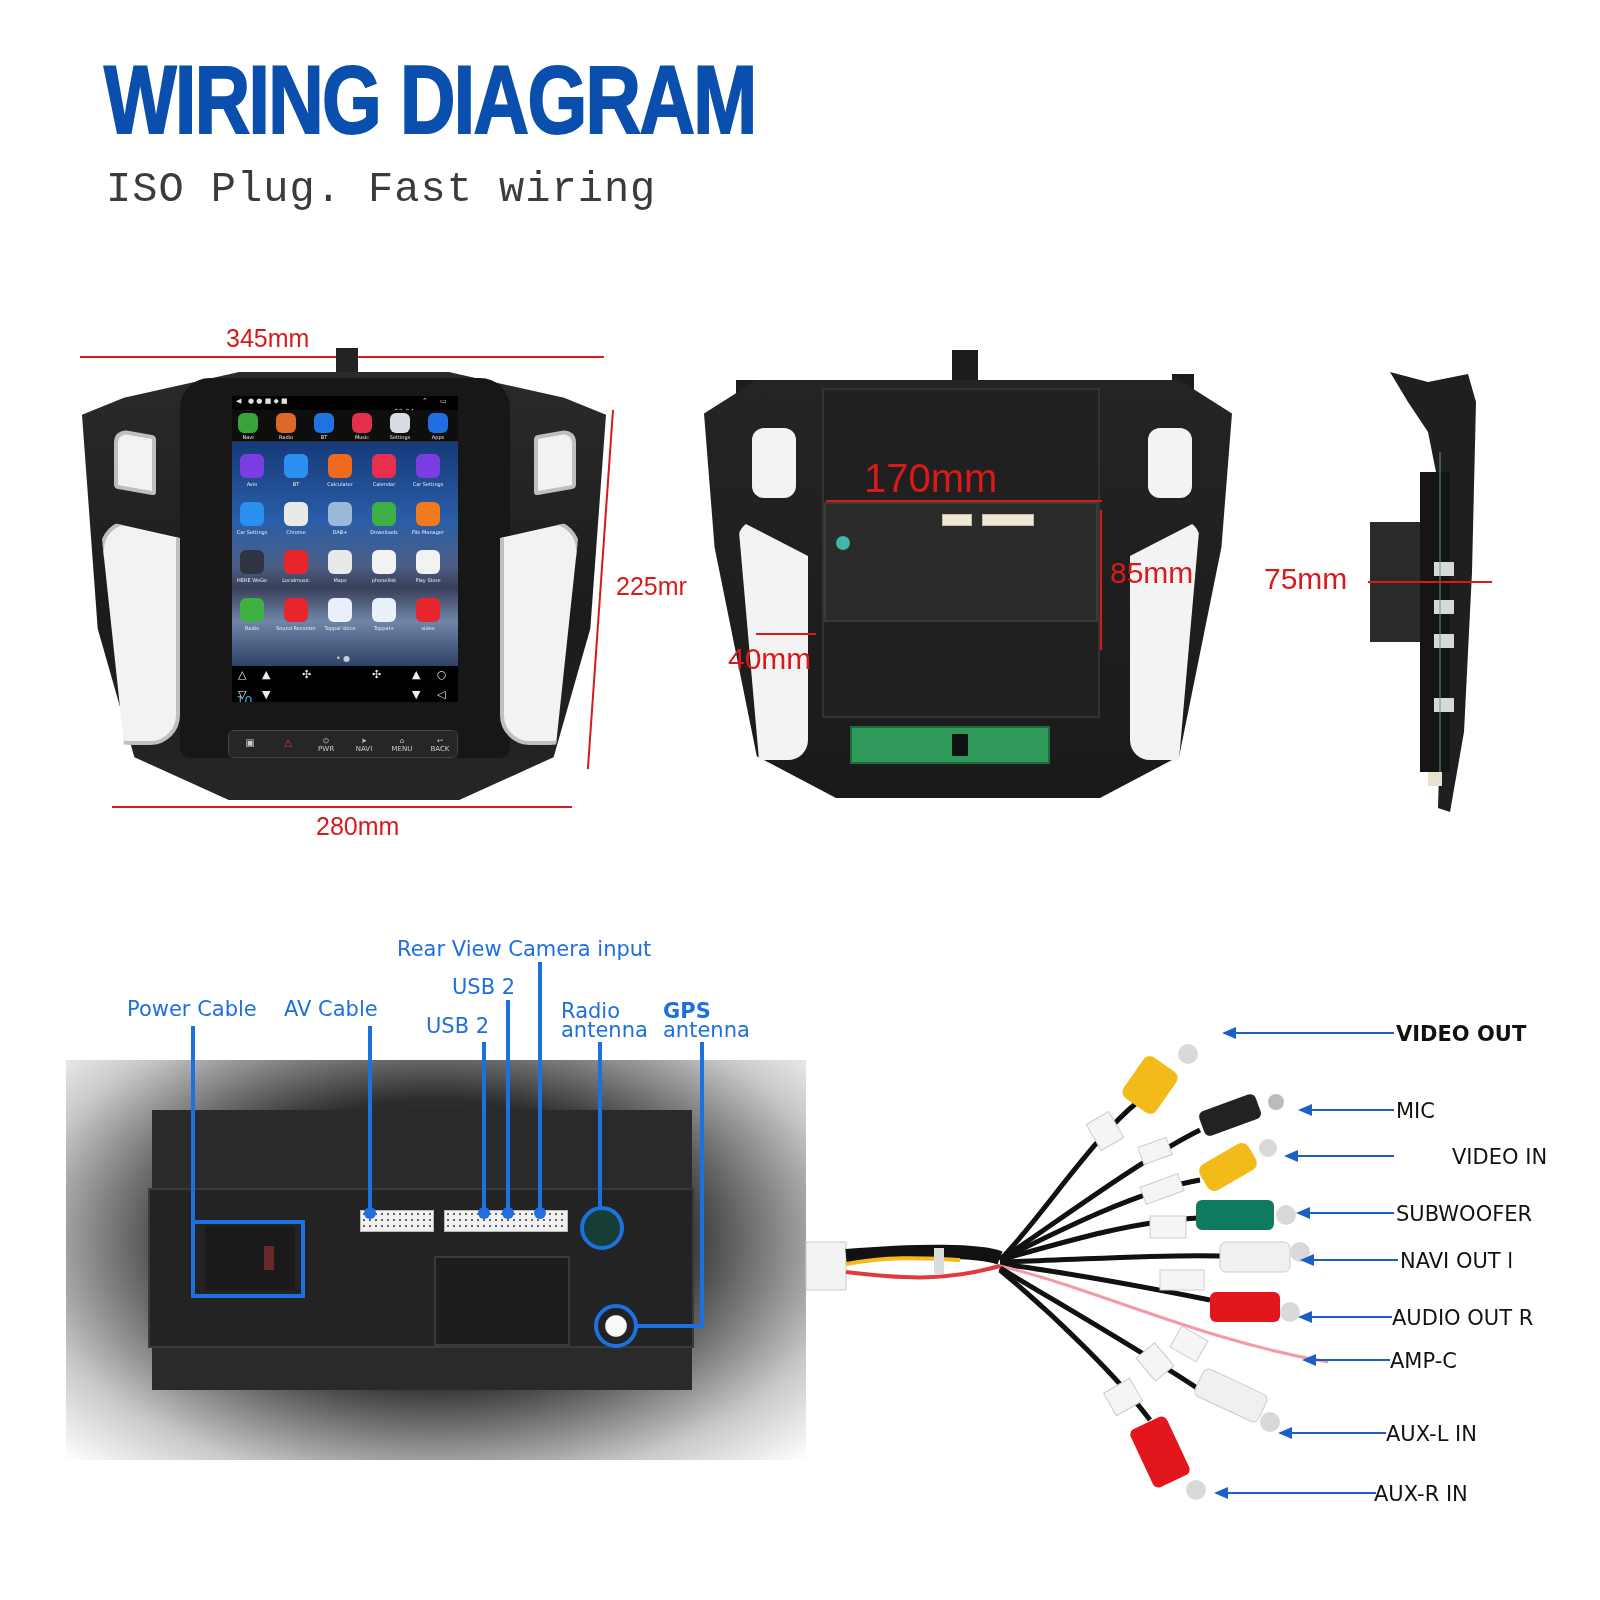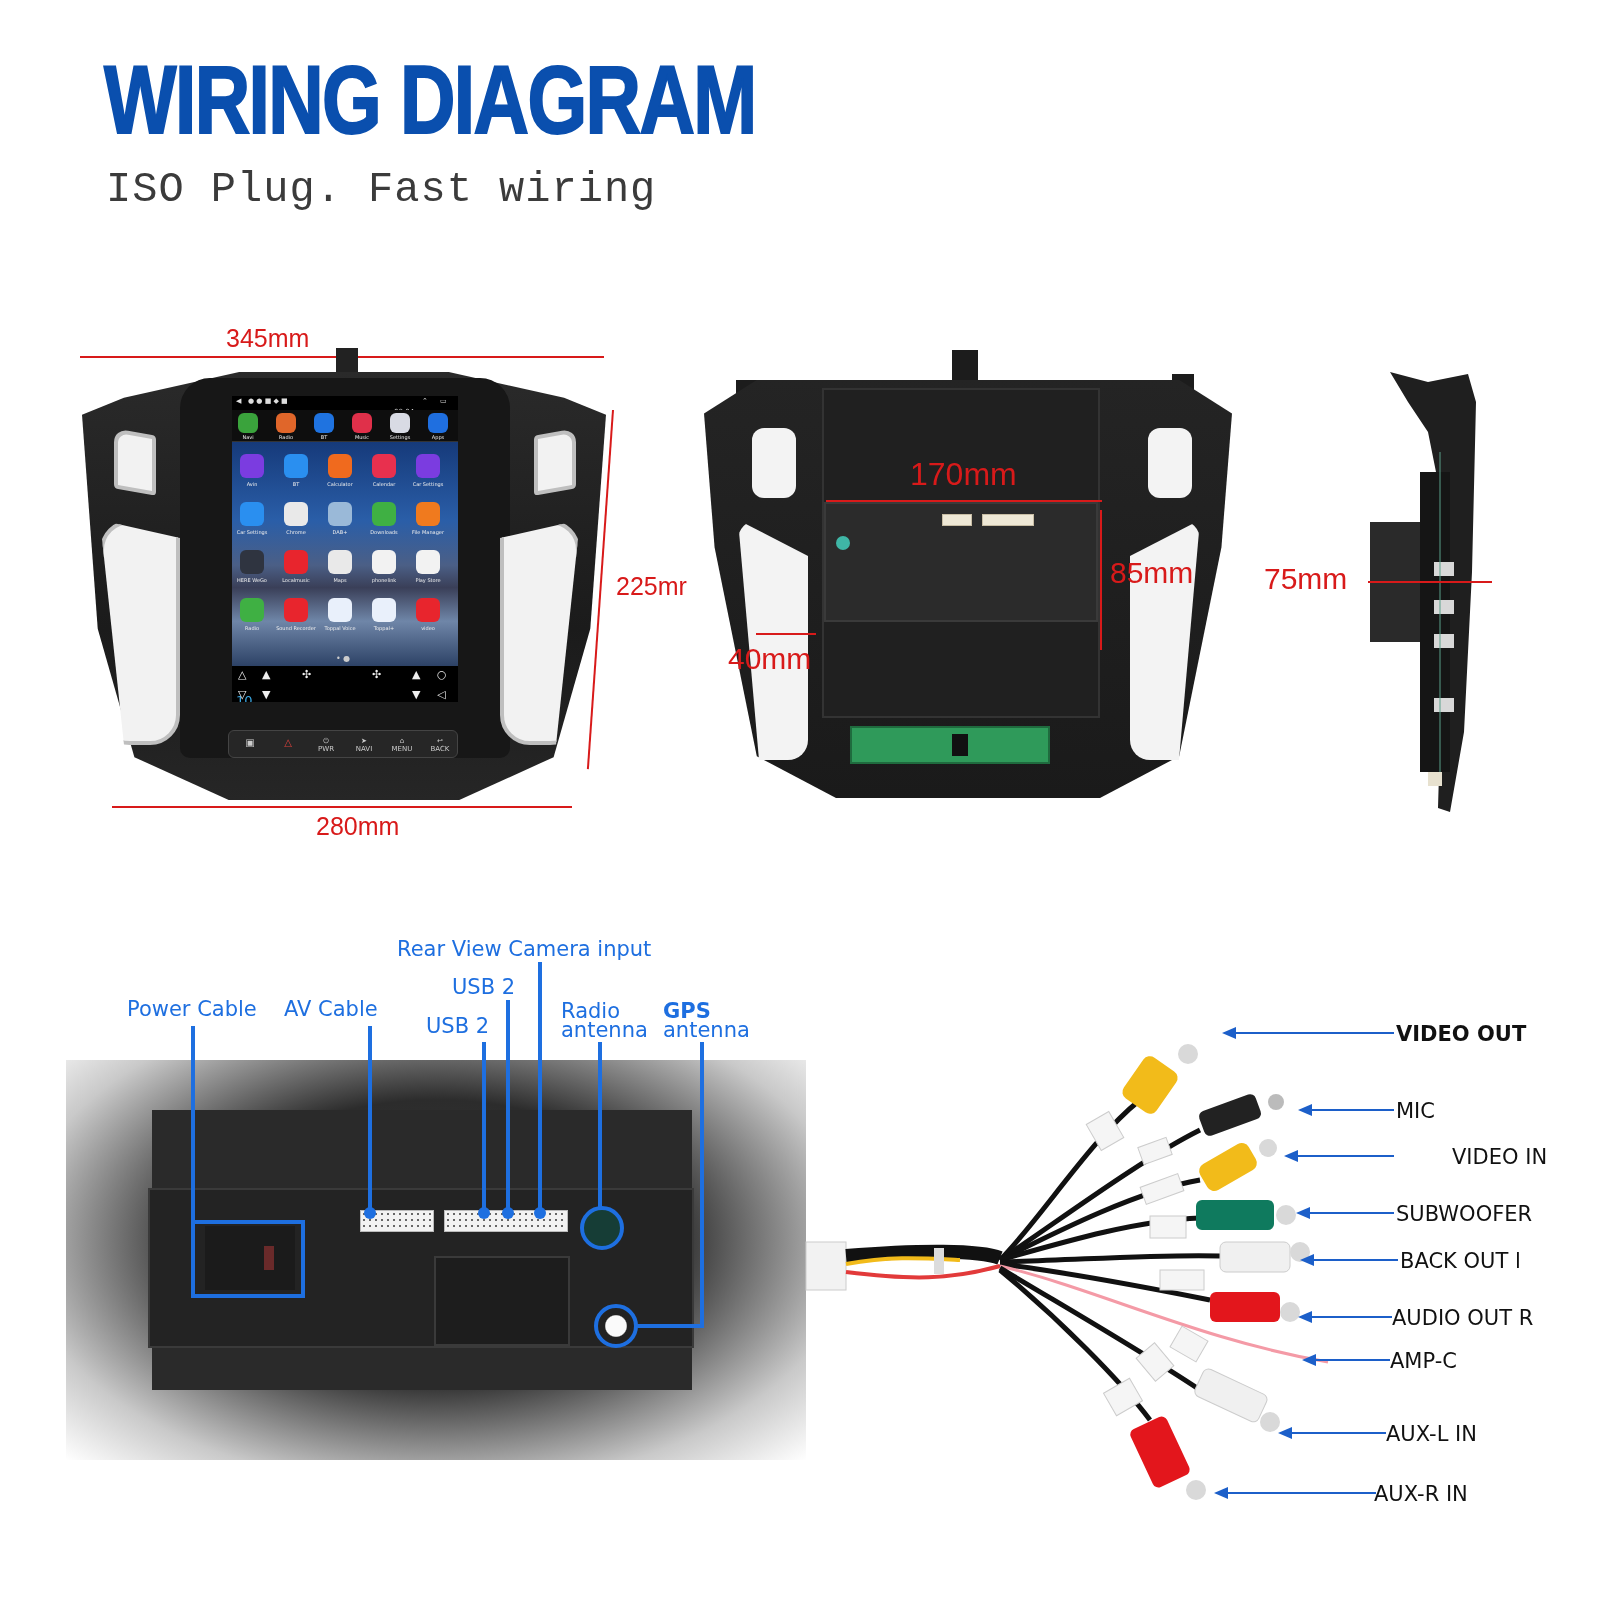--- a/index.html
+++ b/index.html
@@ -217,21 +217,21 @@
   <div class="abs rear-cut" style="left:738px;top:520px;width:70px;height:240px;border-radius:20px;clip-path:polygon(0 0,100% 15%,100% 100%,30% 100%);"></div>
   <div class="abs rear-cut" style="left:1130px;top:520px;width:70px;height:240px;border-radius:20px;clip-path:polygon(0 15%,100% 0,70% 100%,0 100%);"></div>
   <div class="abs rear-box"></div>
   <div class="abs rear-mod"></div>
   <div class="abs conn" style="left:942px;top:514px;width:30px;height:12px;"></div>
   <div class="abs conn" style="left:982px;top:514px;width:52px;height:12px;"></div>
   <div class="abs" style="left:836px;top:536px;width:14px;height:14px;border-radius:50%;background:#3fb6a6;"></div>
   <div class="abs pcb"></div>
   <div class="abs" style="left:952px;top:734px;width:16px;height:22px;background:#111;"></div>
 
-  <div class="abs dim" style="left:910px;top:456px;font-size:32px;">170mm</div>
+  <div class="abs dim" style="left:864px;top:456px;font-size:40px;">170mm</div>
   <div class="abs dimline" style="left:826px;top:500px;width:276px;height:2px;"></div>
   <div class="abs dimline" style="left:1100px;top:510px;width:2px;height:140px;"></div>
   <div class="abs dim" style="left:1110px;top:556px;font-size:30px;">85mm</div>
   <div class="abs dimline" style="left:756px;top:633px;width:60px;height:2px;"></div>
   <div class="abs dim" style="left:728px;top:642px;font-size:30px;">40mm</div>
 </div>
 
 <div>
   <svg class="abs side" viewBox="0 0 112 440">
     <path d="M22 0 L60 10 L100 2 L108 30 L104 200 L96 360 L82 440 L70 436 L74 300 L72 120 L60 60 L40 30 Z" fill="#1f1f1f"></path>
@@ -363,21 +363,21 @@
       <div class="abs arrow-line" style="left: 1310px; top: 1109px; width: 84px;"></div>
       <div class="abs cable-label" style="left: 1396px; top: 1099px;">MIC</div>
       <div class="abs arrow-head" style="left: 1284px; top: 1150px;"></div>
       <div class="abs arrow-line" style="left: 1296px; top: 1155px; width: 98px;"></div>
       <div class="abs cable-label" style="left: 1452px; top: 1145px;">VIDEO IN</div>
       <div class="abs arrow-head" style="left: 1296px; top: 1207px;"></div>
       <div class="abs arrow-line" style="left: 1308px; top: 1212px; width: 86px;"></div>
       <div class="abs cable-label" style="left: 1396px; top: 1202px;">SUBWOOFER</div>
       <div class="abs arrow-head" style="left: 1300px; top: 1254px;"></div>
       <div class="abs arrow-line" style="left: 1312px; top: 1259px; width: 86px;"></div>
-      <div class="abs cable-label" style="left: 1400px; top: 1249px;">BACK OUT l</div>
+      <div class="abs cable-label" style="left: 1400px; top: 1249px;">NAVI OUT l</div>
       <div class="abs arrow-head" style="left: 1298px; top: 1311px;"></div>
       <div class="abs arrow-line" style="left: 1310px; top: 1316px; width: 82px;"></div>
       <div class="abs cable-label" style="left: 1392px; top: 1306px;">AUDIO OUT R</div>
       <div class="abs arrow-head" style="left: 1302px; top: 1354px;"></div>
       <div class="abs arrow-line" style="left: 1314px; top: 1359px; width: 76px;"></div>
       <div class="abs cable-label" style="left: 1390px; top: 1349px;">AMP-C</div>
       <div class="abs arrow-head" style="left: 1278px; top: 1427px;"></div>
       <div class="abs arrow-line" style="left: 1290px; top: 1432px; width: 96px;"></div>
       <div class="abs cable-label" style="left: 1386px; top: 1422px;">AUX-L IN</div>
       <div class="abs arrow-head" style="left: 1214px; top: 1487px;"></div>

